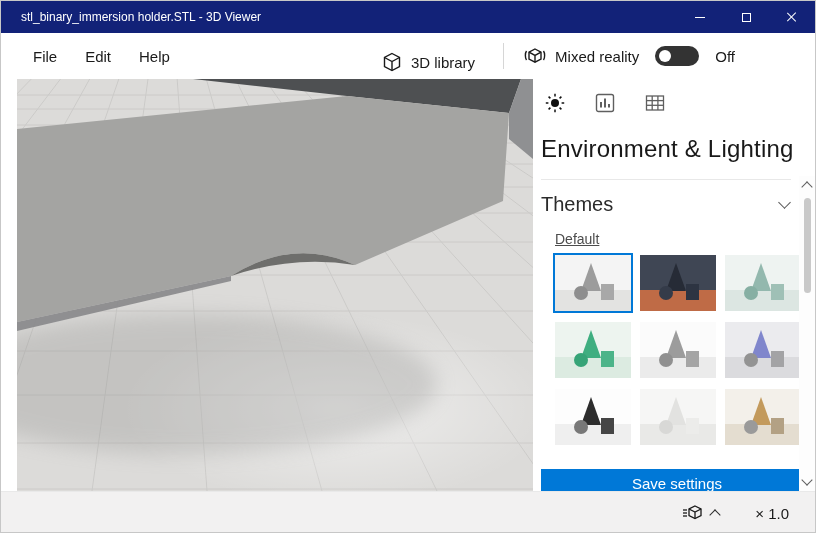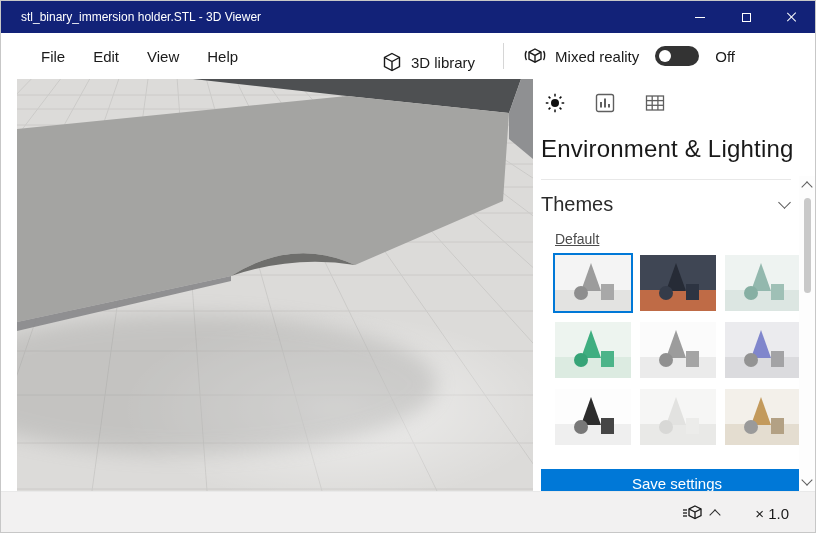--- a/index.html
+++ b/index.html
@@ -13,21 +13,21 @@
   .win-buttons { display:flex; height:100%; }
   .win-btn { width:46px; height:100%; display:flex; align-items:center; justify-content:center; cursor:pointer; }
   .min-glyph { width:10px; height:1px; background:#fff; display:block; }
   .max-glyph { width:9px; height:9px; border:1px solid #fff; display:block; }
   .close-glyph { position:relative; width:12px; height:12px; display:block; }
   .close-glyph::before,.close-glyph::after { content:""; position:absolute; left:5.4px; top:0; width:1.3px; height:12px; background:#fff; }
   .close-glyph::before { transform:rotate(45deg); }
   .close-glyph::after  { transform:rotate(-45deg); }
 
   
-  .menubar { height:46px; background:#fff; display:flex; align-items:center; font-size:15px; color:#1a1a1a; padding-left:26px; }
+  .menubar { height:46px; background:#fff; display:flex; align-items:center; font-size:15px; color:#1a1a1a; padding-left:18px; }
   .menu-item { padding:6px 14px; cursor:default; }
   .mb-spacer { flex:1; }
   .lib-group { display:flex; align-items:center; gap:9px; margin-right:28px; cursor:pointer;margin-top:12px; }
   .icon { display:inline-flex; color:#1a1a1a; line-height:0; }
   .mb-sep { width:1px; height:26px; background:#d6d6d6; margin-right:20px; }
   .mr-group { display:flex; align-items:center; gap:9px; margin-right:16px; }
   .toggle { width:44px; height:20px; border-radius:10px; background:#333; position:relative; margin-right:16px; cursor:pointer; }
   .toggle-knob { position:absolute; left:4px; top:4px; width:12px; height:12px; border-radius:50%; background:#fff; }
   .off-label { margin-right:80px; }
 
@@ -82,21 +82,20 @@
         </div>
       <div class="win-btn">
           <span class="close-glyph"></span>
         </div>
     </div>
   </div>
 
   <div class="menubar">
     <span class="menu-item">File</span>
     <span class="menu-item">Edit</span>
-    <span class="menu-item">View</span>
     <span class="menu-item">Help</span>
     <span class="mb-spacer"></span>
     <span class="lib-group">
       <span class="icon">
         <svg width="20" height="20" viewBox="0 0 20 20" fill="none" stroke="currentColor" stroke-width="1.4">
           <path d="M10 1.5 L17.5 5.5 V14.5 L10 18.5 L2.5 14.5 V5.5 Z"></path>
           <path d="M2.5 5.5 L10 9.5 L17.5 5.5 M10 9.5 V18.5"></path>
         </svg>
       </span>
       <span>3D library</span>

